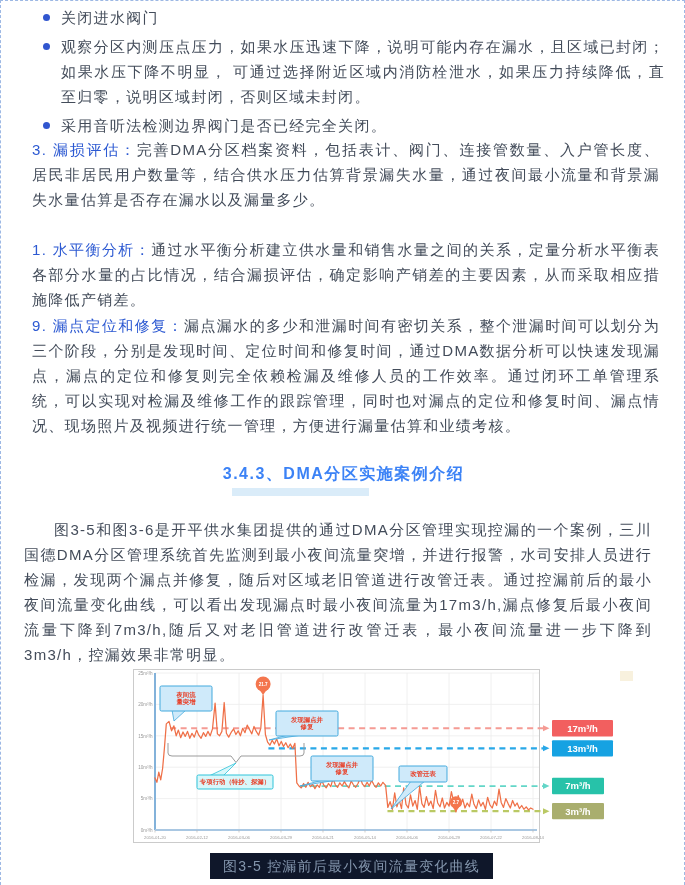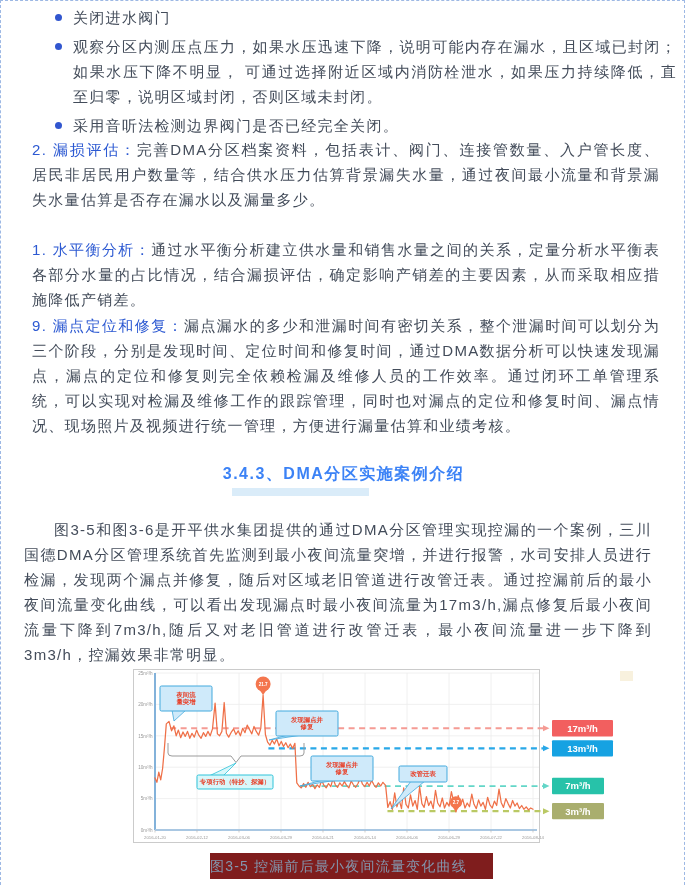--- a/index.html
+++ b/index.html
@@ -12,46 +12,46 @@
   }
   .txt { font-size:15px; line-height:25px; letter-spacing:1.3px; text-align:justify; }
   .abs { position:absolute; }
   ul.blist { list-style:none; }
   ul.blist li { position:relative; padding-left:18px; margin-bottom:4px; }
   ul.blist li .dot { position:absolute; left:0; top:9px; width:7px; height:7px; border-radius:50%; background:#3156cf; }
   .sec-label { color:#2c59d2; }
   .heading { font-size:16px; font-weight:bold; text-align:center; letter-spacing:1.5px; color:#3b82f6; }
   .hl-strip { background:#daecf9; }
   .figure-caption {
-    background:#7f1d1d; color:#8395ac; font-size:14px; letter-spacing:1.2px;
-    text-align:left; line-height:26px;
+    background:#0f172a; color:#8395ac; font-size:14px; letter-spacing:1.2px;
+    text-align:center; line-height:26px;
   }
 </style>
 </head>
 <body>
 
 <div class="page">
 
-  <ul class="blist txt abs" style="left:54px; top:4px; width:622px;">
+  <ul class="blist txt abs" style="left:42px; top:4px; width:622px;">
     <li>
       <span class="dot"></span>
       <span>关闭进水阀门</span>
     </li>
     <li>
       <span class="dot"></span>
       <span>观察分区内测压点压力，如果水压迅速下降，说明可能内存在漏水，且区域已封闭；如果水压下降不明显， 可通过选择附近区域内消防栓泄水，如果压力持续降低，直至归零，说明区域封闭，否则区域未封闭。</span>
     </li>
     <li>
       <span class="dot"></span>
       <span>采用音听法检测边界阀门是否已经完全关闭。</span>
     </li>
   </ul>
 
   <p class="txt abs" style="left:31px; top:136px; width:628px;">
-    <span class="sec-label">2. 漏损评估：</span><span>完善DMA分区档案资料，包括表计、阀门、连接管数量、入户管长度、居民非居民用户数量等，结合供水压力估算背景漏失水量，通过夜间最小流量和背景漏失水量估算是否存在漏水以及漏量多少。</span>
+    <span class="sec-label">3. 漏损评估：</span><span>完善DMA分区档案资料，包括表计、阀门、连接管数量、入户管长度、居民非居民用户数量等，结合供水压力估算背景漏失水量，通过夜间最小流量和背景漏失水量估算是否存在漏水以及漏量多少。</span>
   </p>
 
   <p class="txt abs" style="left:31px; top:236px; width:628px;">
     <span class="sec-label">1. 水平衡分析：</span><span>通过水平衡分析建立供水量和销售水量之间的关系，定量分析水平衡表各部分水量的占比情况，结合漏损评估，确定影响产销差的主要因素，从而采取相应措施降低产销差。</span>
   </p>
 
   <p class="txt abs" style="left:31px; top:312px; width:628px;">
     <span class="sec-label">9. 漏点定位和修复：</span><span>漏点漏水的多少和泄漏时间有密切关系，整个泄漏时间可以划分为三个阶段，分别是发现时间、定位时间和修复时间，通过DMA数据分析可以快速发现漏点，漏点的定位和修复则完全依赖检漏及维修人员的工作效率。通过闭环工单管理系统，可以实现对检漏及维修工作的跟踪管理，同时也对漏点的定位和修复时间、漏点情况、现场照片及视频进行统一管理，方便进行漏量估算和业绩考核。</span>
   </p>
 

